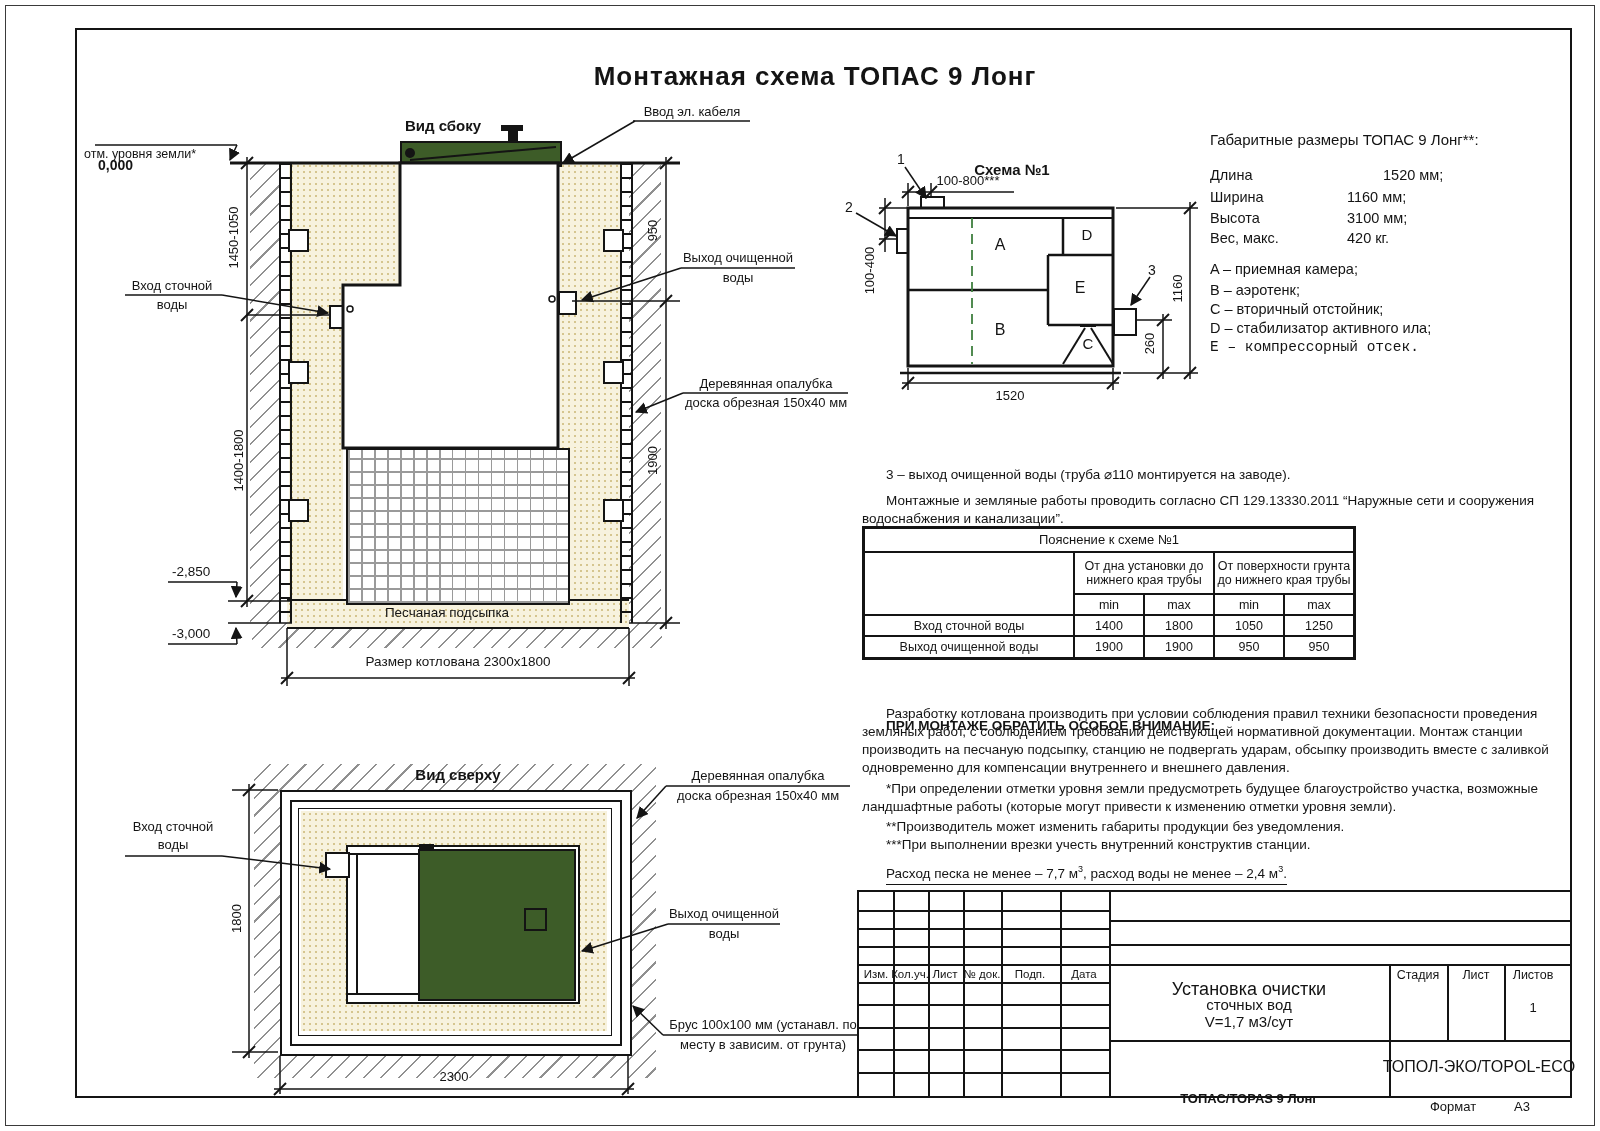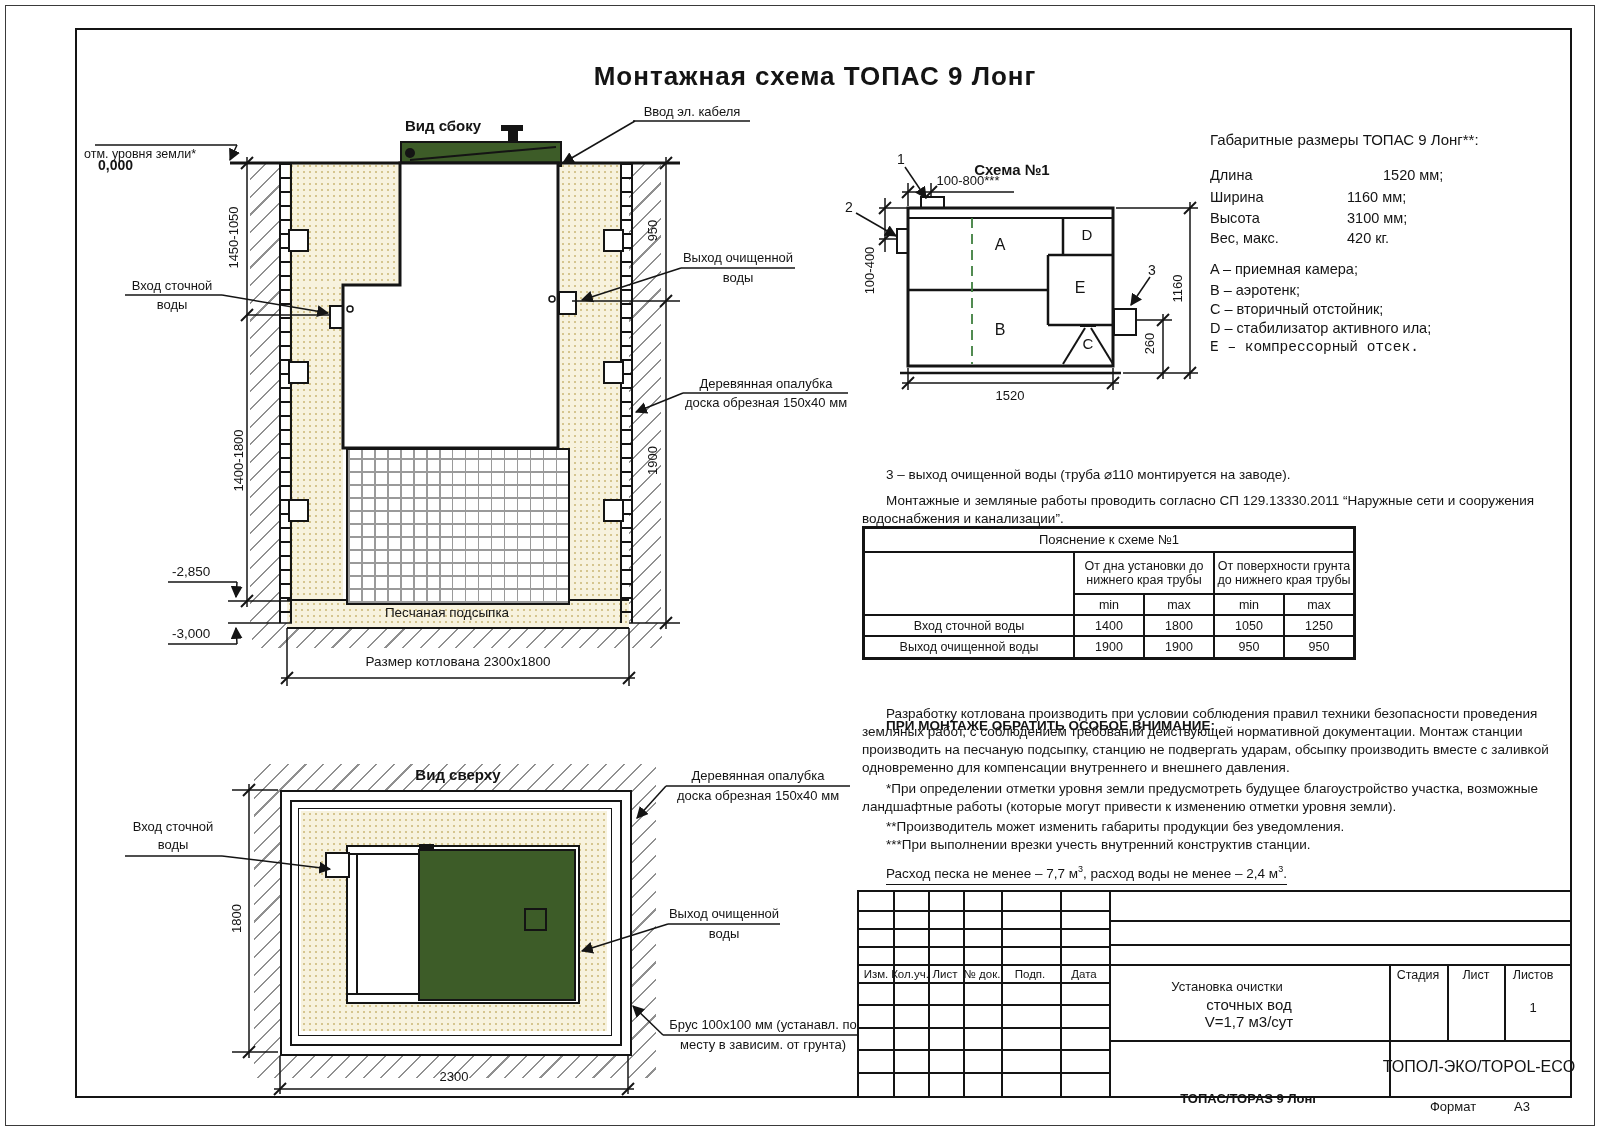--- a/index.html
+++ b/index.html
@@ -334,21 +334,21 @@
     <div class="tb-line" style="left:0;top:180px;width:250px;height:1.5px;"></div>
     <div class="tb-line" style="left:250px;top:148px;width:461px;height:2px;"></div>
 
     <div class="tb-t" style="left:17px;top:76px;">Изм.</div>
     <div class="tb-t" style="left:51px;top:76px;">Кол.уч.</div>
     <div class="tb-t" style="left:86px;top:76px;">Лист</div>
     <div class="tb-t" style="left:123px;top:76px;">№ док.</div>
     <div class="tb-t" style="left:171px;top:76px;">Подп.</div>
     <div class="tb-t" style="left:225px;top:76px;">Дата</div>
 
-    <div class="tb-t" style="left:368px;top:87px;font-size:13px;text-align:center;">Установка очистки</div>
+    <div class="tb-t" style="left:390px;top:87px;font-size:18px;text-align:center;">Установка очистки</div>
     <div class="tb-t" style="left:390px;top:104px;font-size:15px;">сточных вод</div>
     <div class="tb-t" style="left:390px;top:121px;font-size:15px;">V=1,7 м3/сут</div>
 
     <div class="tb-t" style="left:559px;top:76px;font-size:12.5px;">Стадия</div>
     <div class="tb-t" style="left:617px;top:76px;font-size:12.5px;">Лист</div>
     <div class="tb-t" style="left:674px;top:76px;font-size:12.5px;">Листов</div>
     <div class="tb-t" style="left:674px;top:108px;font-size:13px;">1</div>
 
     <div class="tb-t b" style="left:390px;top:168px;font-size:13px;">ТОПАС/TOPAS 9 Лонг</div>
     <div class="tb-t" style="left:620px;top:166px;font-size:16px;">ТОПОЛ-ЭКО/TOPOL-ECO</div>

